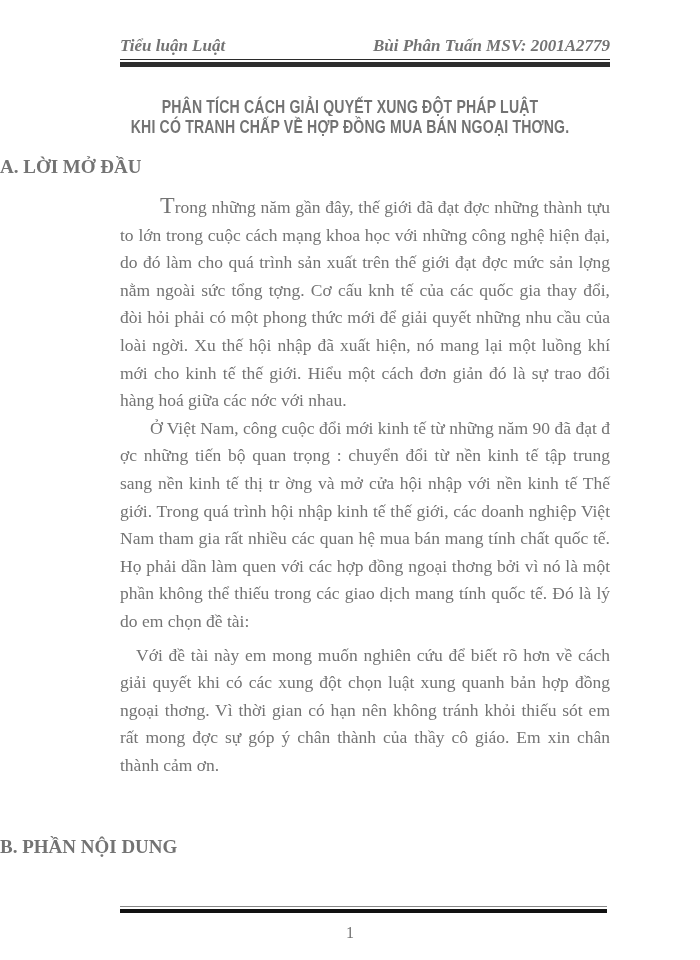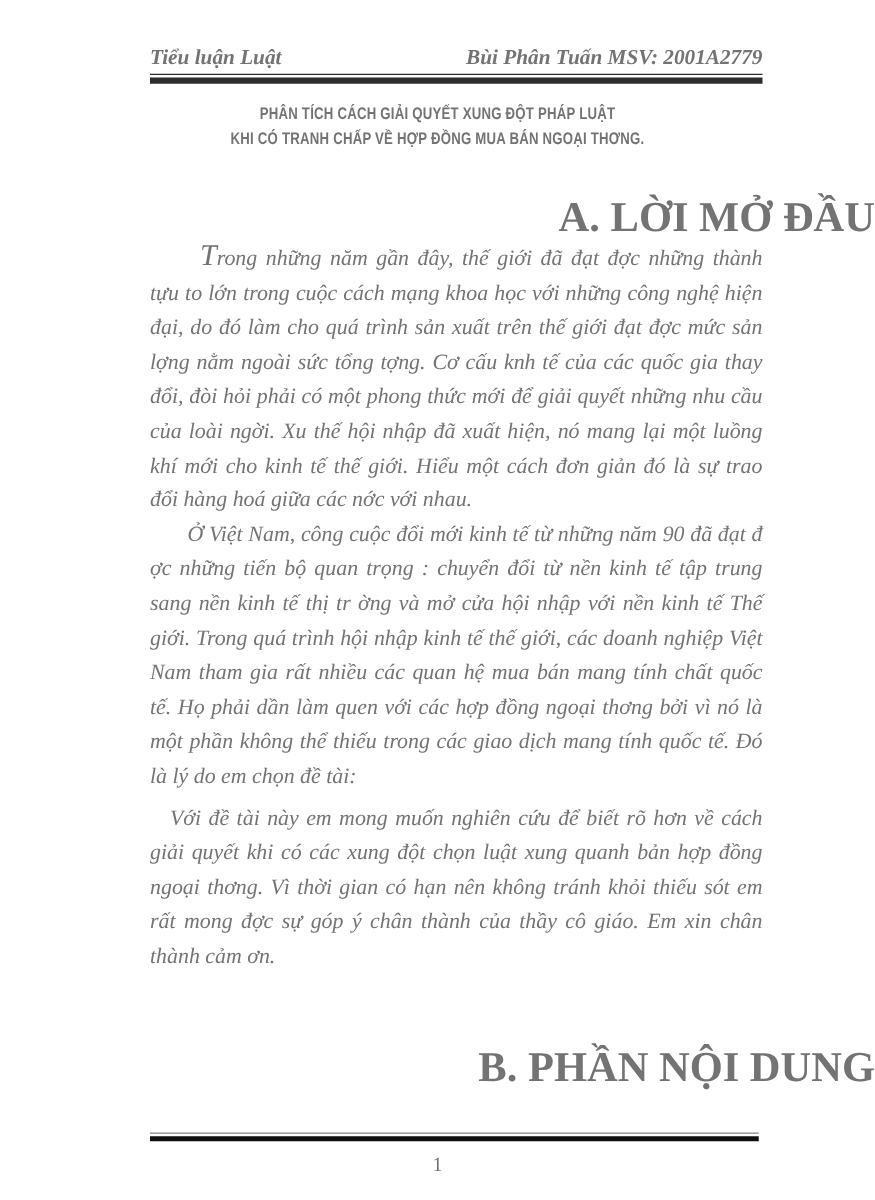--- a/index.html
+++ b/index.html
@@ -22,43 +22,43 @@
     position:absolute; left:120px; right:90px; top:59px;
     border-top:1.5px solid #2b2b2b;
   }
   .header-bar {
     position:absolute; left:120px; right:90px; top:62px;
     height:5px; background:#2e2e2e;
   }
 
   
   .doc-title {
-    position:absolute; top:81px; left:0; width:700px;
+    position:absolute; top:97px; left:0; width:700px;
     text-align:center;
     font-family:"Liberation Sans", sans-serif;
-    font-weight:bold; font-size:12px; line-height:20px;
+    font-weight:bold; font-size:16px; line-height:20px;
     letter-spacing:0.2px;
   }
   .doc-title .t-line { display:block; transform:scale(0.88,1.12); transform-origin:center; }
 
   
   .section-heading {
     position:absolute; left:0; width:700px;
-    text-align:right; font-weight:bold; font-size:34px;
+    text-align:left; font-weight:bold; font-size:19px;
     font-family:"Liberation Serif", serif;
   }
   .heading-a { top:156px; }
   .heading-b { top:836px; }
 
   
   .content {
     position:absolute; left:120px; top:193px; width:490px;
     font-size:17.5px; line-height:27.6px; text-align:justify;
   }
-  .content p { margin:0;font-style:italic; }
+  .content p { margin:0; }
   .p1 { text-indent:40px; }
   .p1 .initial { font-size:24px; line-height:1; }
   .p2 { text-indent:30px; }
   .quote {
     font-weight:bold; font-style:italic;
     line-height:39px; margin-top:7px !important; margin-bottom:7px !important;
     text-align:left;
   }
   .p3 { text-indent:16px; margin-top:6px !important; }
 

